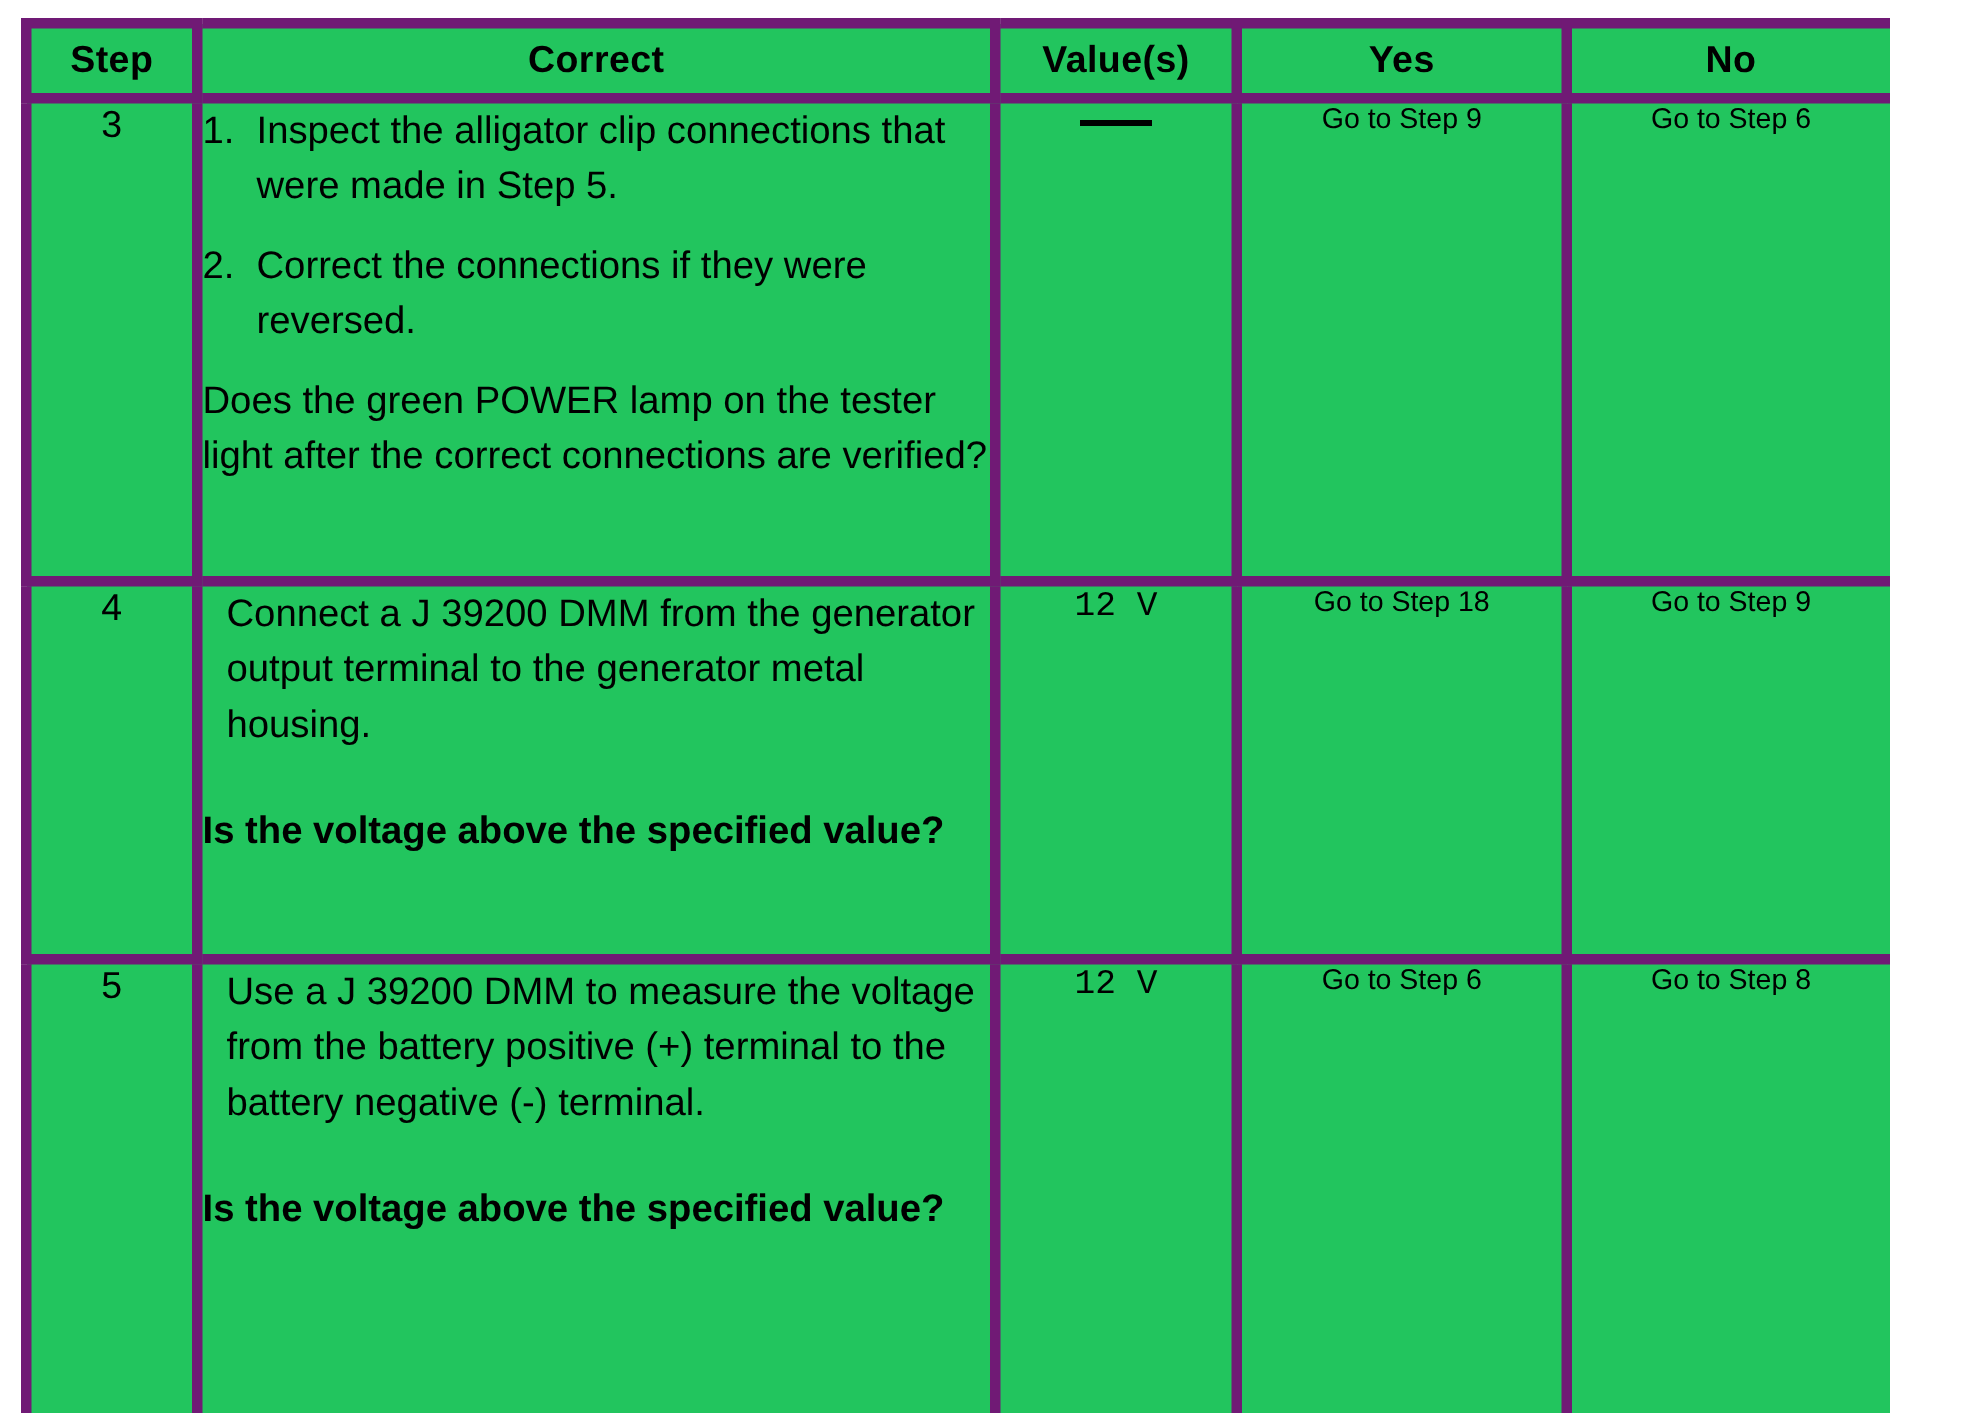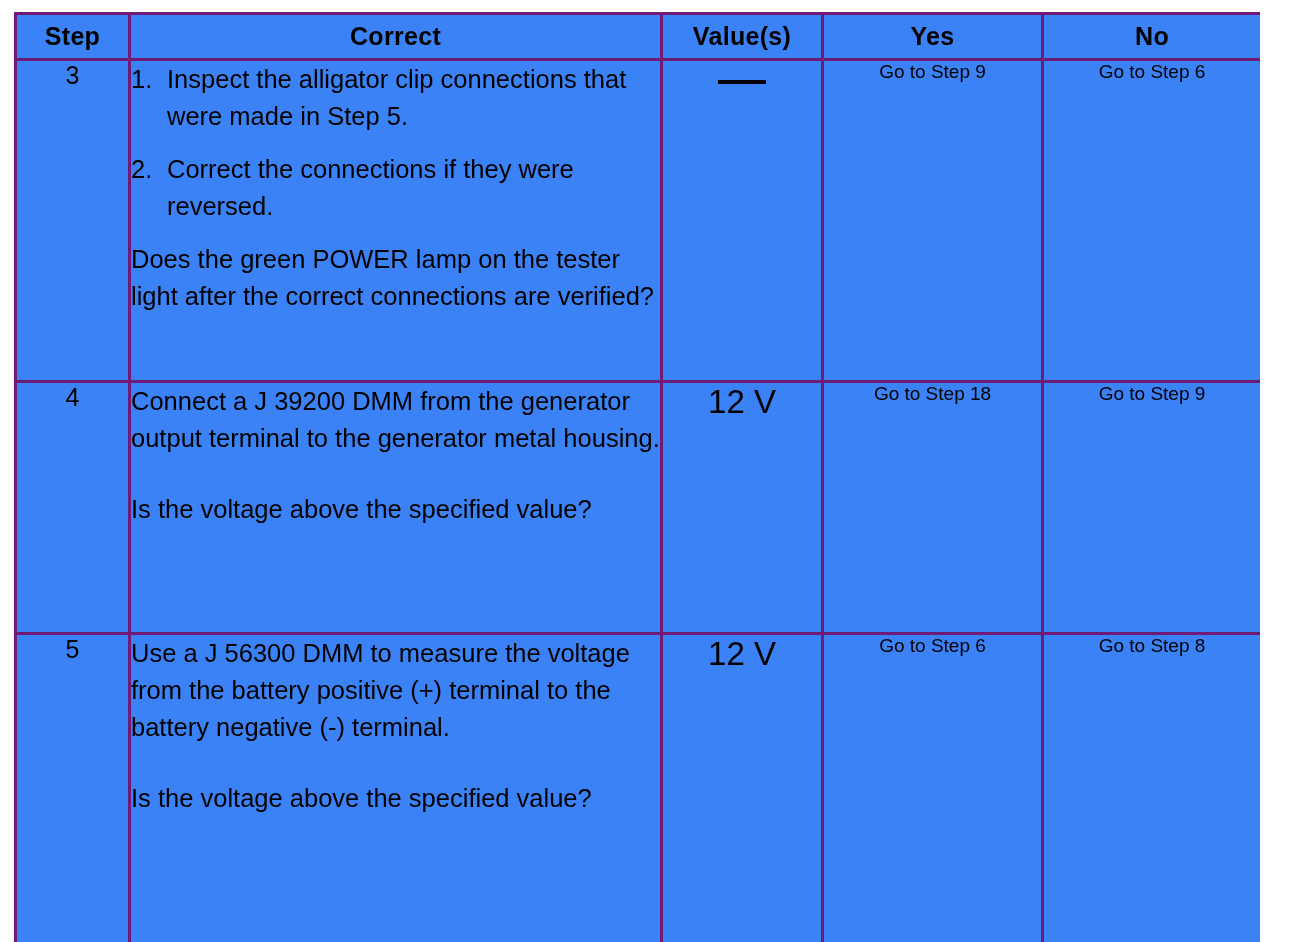--- a/index.html
+++ b/index.html
@@ -33,23 +33,23 @@
   }
 
   table.proc {
     width: 1246px;
     border-collapse: collapse;
     table-layout: fixed;
     background: #ffffff;
   }
 
   table.proc td, table.proc th {
-    border: 3px solid #701a75;
+    border: 7px solid #701a75;
     vertical-align: top;
-    background: #3b82f6;
+    background: #22c55e;
     padding: 0;
   }
 
   
   col.c-step   { width: 114px; }
   col.c-action { width: 532px; }
   col.c-value  { width: 161px; }
   col.c-yes    { width: 220px; }
   col.c-no     { width: 219px; }
 
@@ -75,21 +75,22 @@
 
   td.action-cell {
     padding: 14px 10px 12px 12px;
     font-size: 25.5px;
     line-height: 37px;
   }
 
   td.value-cell {
     text-align: center;
     vertical-align: middle;
-    font-size: 33px;
+    font-size: 23px;
+    font-family: Liberation Mono, monospace;
   }
 
   td.branch-cell {
     text-align: center;
     vertical-align: bottom;
     font-size: 19px;
     padding-bottom: 30px;
   }
 
   
@@ -106,23 +107,24 @@
   .numlist li:last-child { margin-bottom: 0; }
   .numlist li .marker {
     position: absolute;
     left: 0;
     top: 0;
   }
 
   .para {
     margin: 16px 0 0 0;
   }
-  .para.first { margin-top: 0; }
+  .para.first { margin-top: 0; padding-left: 16px; }
   .para.gap {
     margin-top: 34px;
+    font-weight: bold;
   }
 
   
   .dash-mark {
     display: inline-block;
     width: 48px;
     height: 4px;
     background: #000000;
     vertical-align: middle;
   }
@@ -198,21 +200,21 @@
 
           <td class="value-cell">12 V</td>
           <td class="branch-cell">Go to Step 18</td>
           <td class="branch-cell">Go to Step 9</td>
         </tr>
 
         <tr style="height:330px;">
           <td class="step-cell">5</td>
 
           <td class="action-cell">
-            <p class="para first">Use a J 56300 DMM to measure the voltage from the battery positive (+) terminal to the battery negative (-) terminal.</p>
+            <p class="para first">Use a J 39200 DMM to measure the voltage from the battery positive (+) terminal to the battery negative (-) terminal.</p>
             <p class="para gap">Is the voltage above the specified value?</p>
           </td>
 
           <td class="value-cell">12 V</td>
           <td class="branch-cell">Go to Step 6</td>
           <td class="branch-cell">Go to Step 8</td>
         </tr>
 
       </tbody>
     </table>

